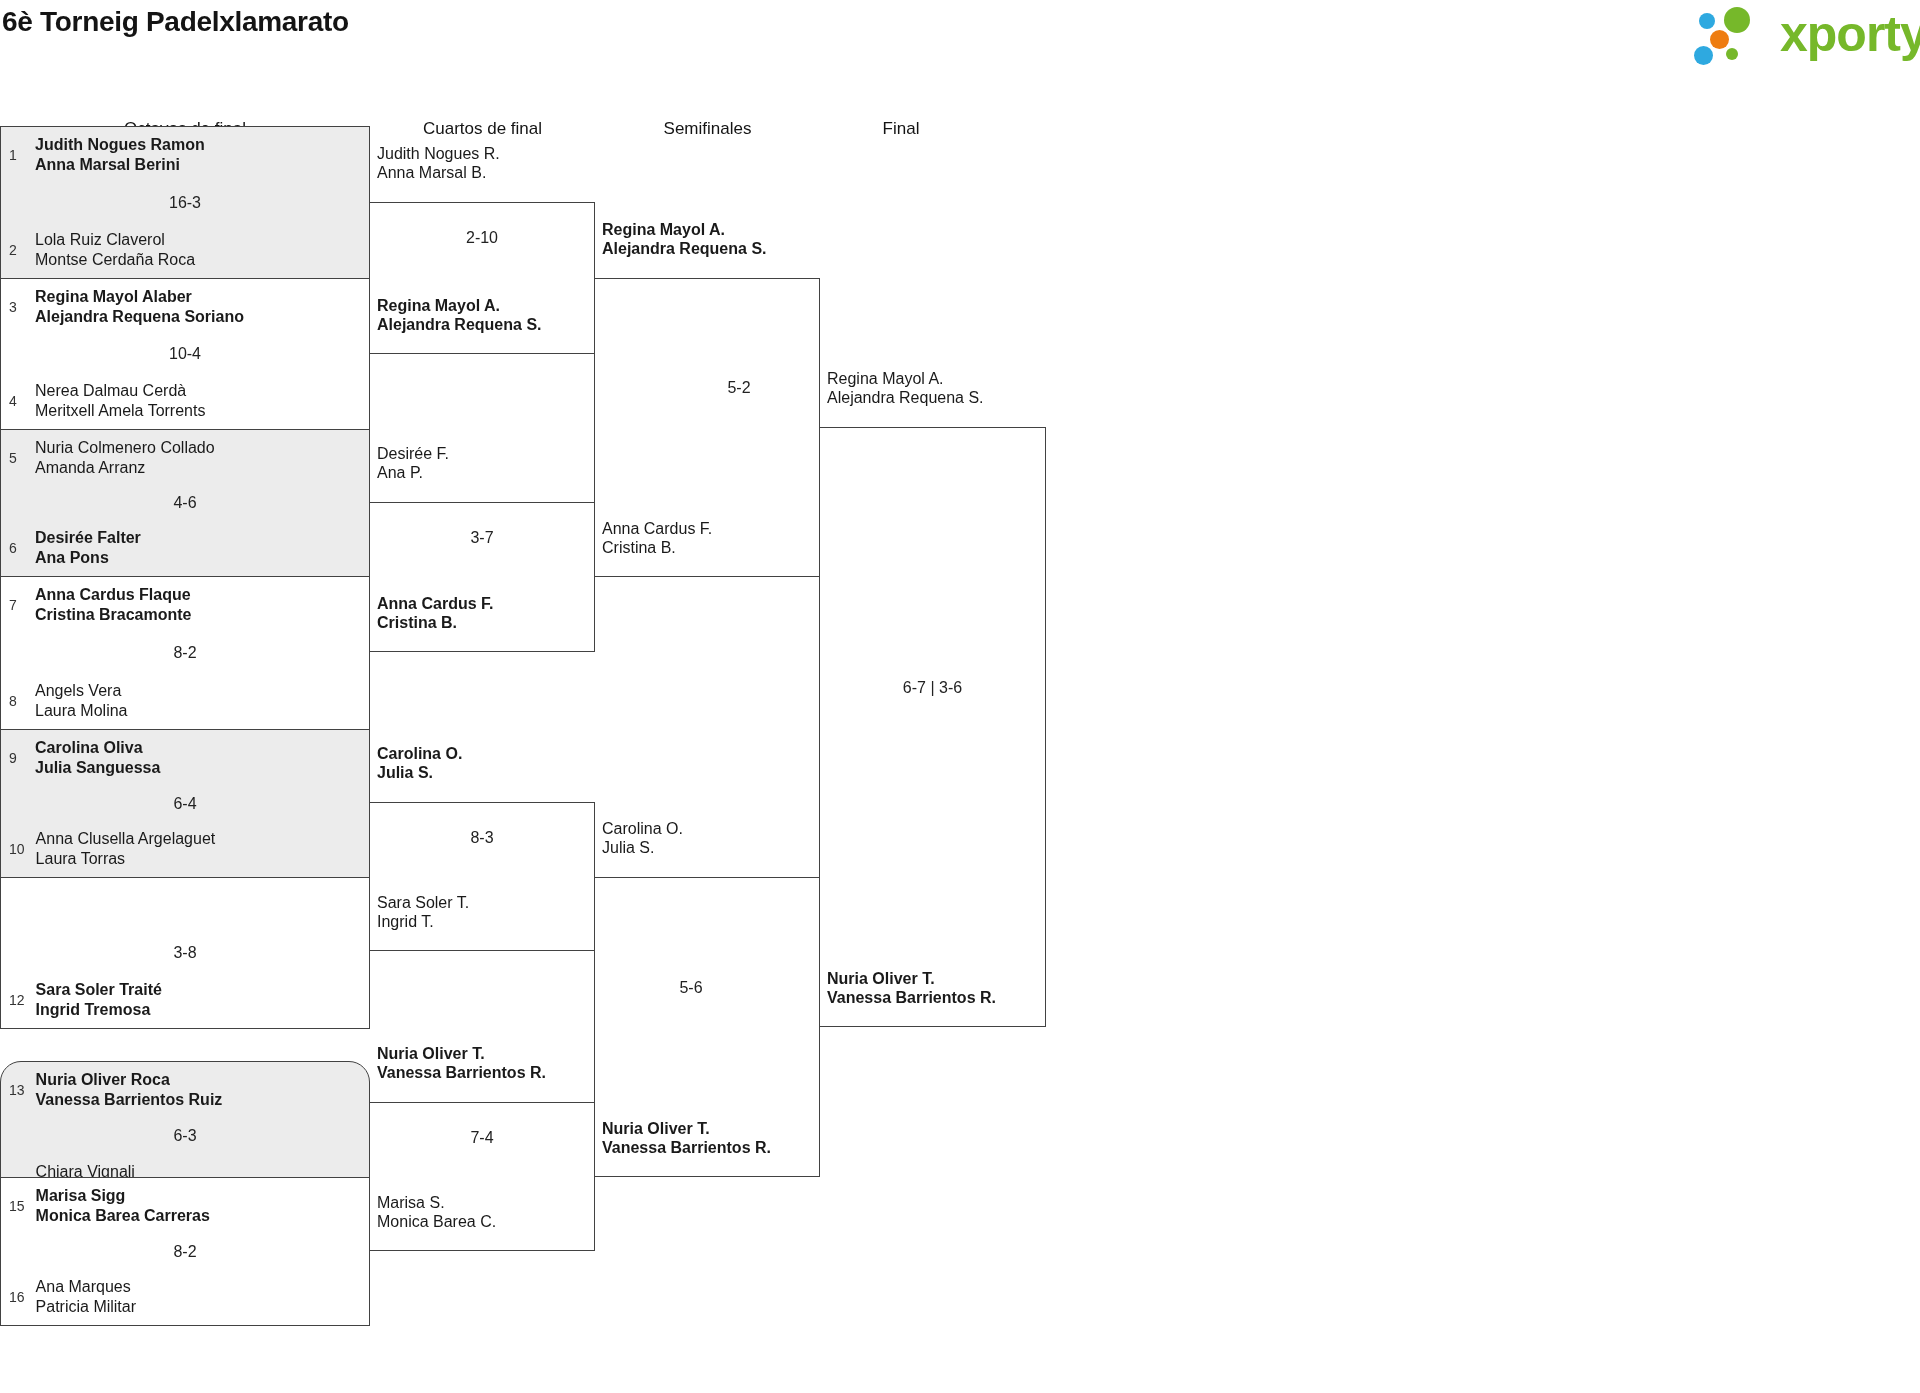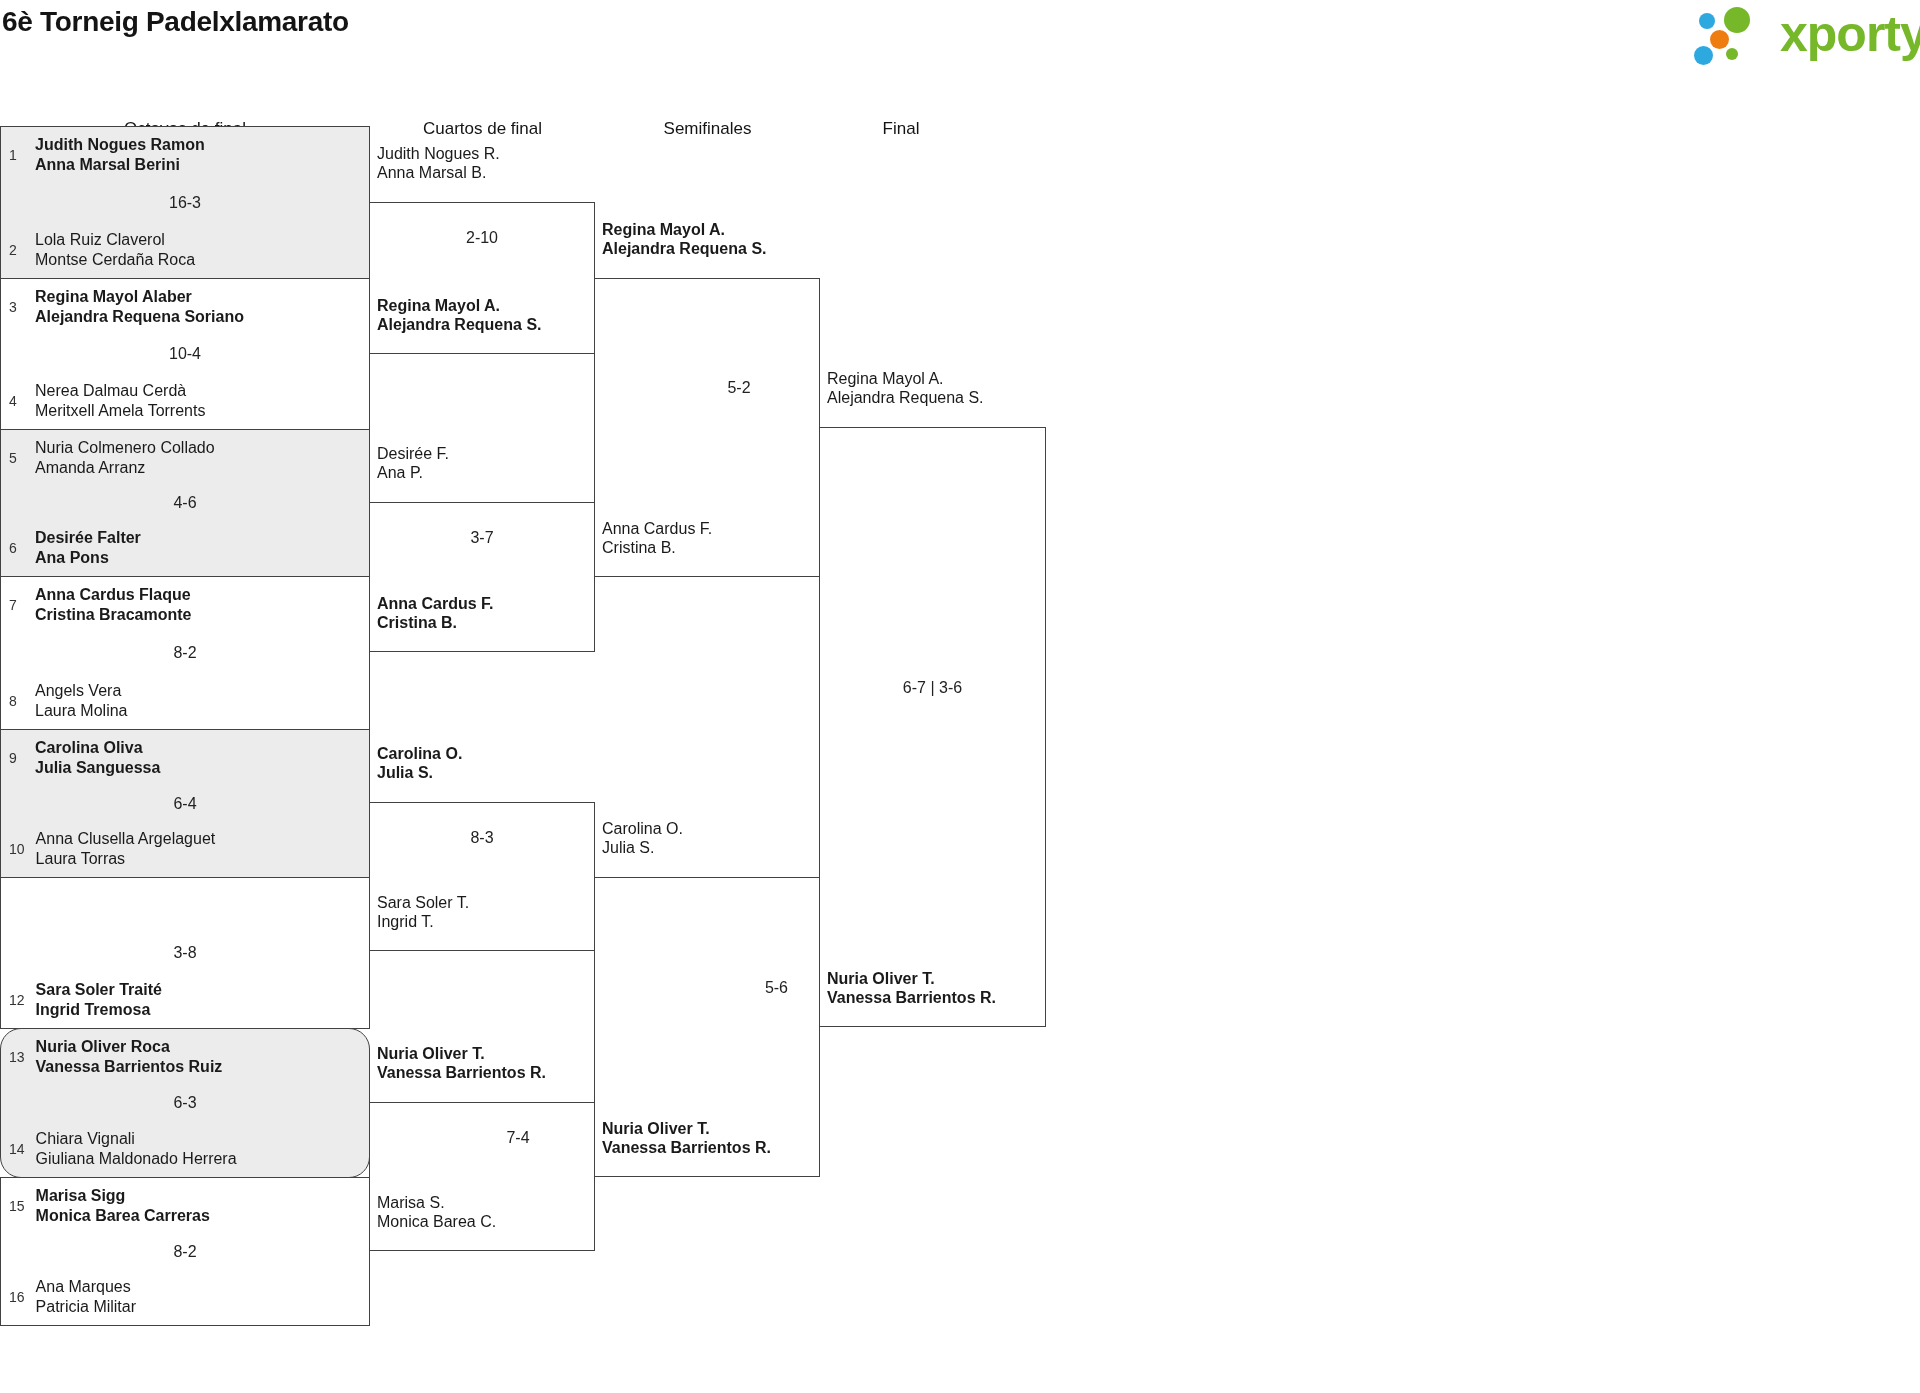--- a/index.html
+++ b/index.html
@@ -153,21 +153,21 @@
     <div class="oscore">3-8</div>
     <div class="team pos-b">
       <span class="seed">12</span>
       <span class="names bold">
         <span class="ln">Sara Soler Traité</span>
           <span class="ln">Ingrid Tremosa</span>
       </span>
     </div>
   </div>
 
-  <div class="omatch gray" style="top:1028px;height:150px;border-radius:21px;">
+  <div class="omatch gray" style="top:1061px;height:150px;border-radius:21px;">
     <div class="team pos-t">
       <span class="seed">13</span>
       <span class="names bold">
         <span class="ln">Nuria Oliver Roca</span>
           <span class="ln">Vanessa Barrientos Ruiz</span>
       </span>
     </div>
     <div class="oscore">6-3</div>
     <div class="team pos-b">
       <span class="seed">14</span>
@@ -228,21 +228,21 @@
   <div class="rscore" style="left:369px;top:829px;width:226px;">8-3</div>
   <div class="rlabel" style="left:377px;top:893px;">
     <span class="ln">Sara Soler T.</span>
       <span class="ln">Ingrid T.</span>
   </div>
 
   <div class="rlabel bold" style="left:377px;top:1044px;">
     <span class="ln">Nuria Oliver T.</span>
       <span class="ln">Vanessa Barrientos R.</span>
   </div>
-  <div class="rscore" style="left:369px;top:1129px;width:226px;margin-left:36px;">7-4</div>
+  <div class="rscore" style="left:369px;top:1129px;width:226px;">7-4</div>
   <div class="rlabel" style="left:377px;top:1193px;">
     <span class="ln">Marisa S.</span>
       <span class="ln">Monica Barea C.</span>
   </div>
 
   <div class="rbox" style="left:594px;top:278px;width:226px;height:299px;"></div>
   <div class="rbox" style="left:594px;top:877px;width:226px;height:300px;"></div>
 
   <div class="rlabel bold" style="left:602px;top:220px;">
     <span class="ln">Regina Mayol A.</span>
@@ -251,21 +251,21 @@
   <div class="rscore" style="left:594px;top:379px;width:226px;margin-left:32px;">5-2</div>
   <div class="rlabel" style="left:602px;top:519px;">
     <span class="ln">Anna Cardus F.</span>
       <span class="ln">Cristina B.</span>
   </div>
 
   <div class="rlabel" style="left:602px;top:819px;">
     <span class="ln">Carolina O.</span>
       <span class="ln">Julia S.</span>
   </div>
-  <div class="rscore" style="left:594px;top:979px;width:194px;text-align:right;">5-6</div>
+  <div class="rscore" style="left:594px;top:979px;width:194px;">5-6</div>
   <div class="rlabel bold" style="left:602px;top:1119px;">
     <span class="ln">Nuria Oliver T.</span>
       <span class="ln">Vanessa Barrientos R.</span>
   </div>
 
   <div class="rbox" style="left:819px;top:427px;width:227px;height:600px;"></div>
 
   <div class="rlabel" style="left:827px;top:369px;">
     <span class="ln">Regina Mayol A.</span>
       <span class="ln">Alejandra Requena S.</span>

